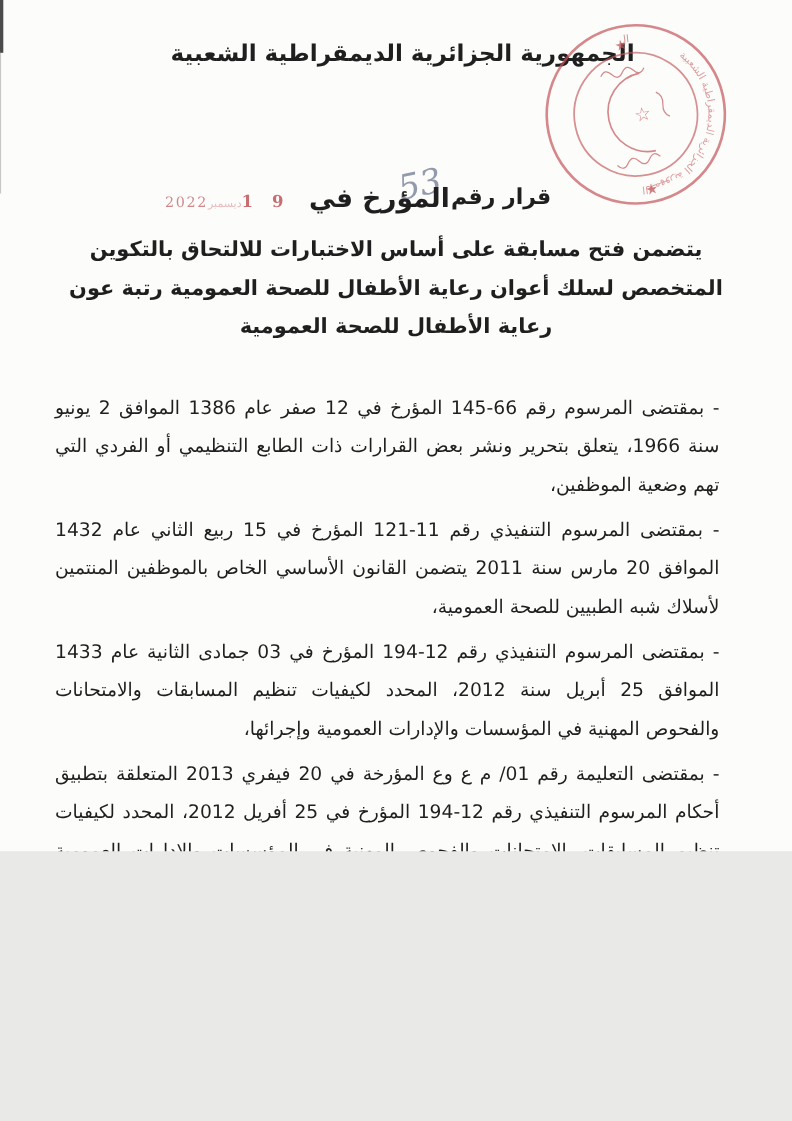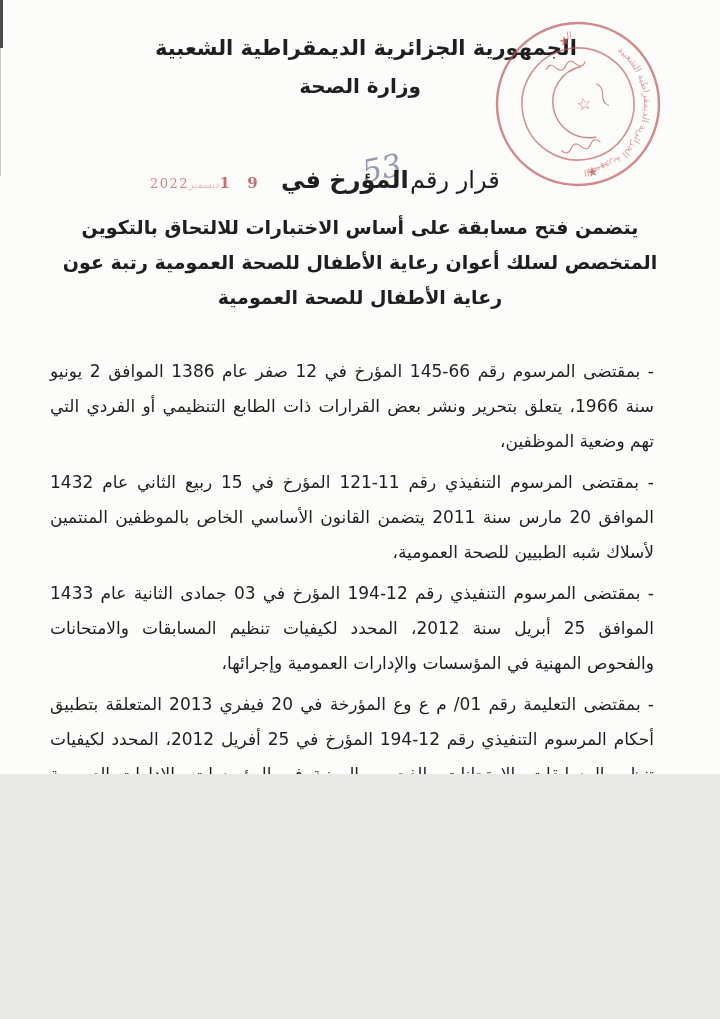--- a/index.html
+++ b/index.html
@@ -20,21 +20,21 @@
   
   .header{position:absolute;top:36px;left:0;right:0;text-align:center;}
   .republic{font-size:21px;font-weight:bold;letter-spacing:.3px;transform:translateX(6px);}
   .ministry{font-size:20px;font-weight:bold;margin-top:14px;}
 
   
   .seal{position:absolute;left:492px;top:18px;width:172px;height:172px;transform:rotate(-12deg);opacity:.88;}
 
   
   .decree-line{position:absolute;top:156px;left:0;right:0;height:56px;}
-  .label-number{position:absolute;left:410px;top:10px;font-size:24px;font-weight:normal;white-space:nowrap;}
+  .label-number{position:absolute;left:410px;top:10px;font-size:20px;font-weight:bold;white-space:nowrap;}
   .handwritten{
     position:absolute;left:362px;top:-6px;font-size:31px;color:#828aa0;
     font-family:"DejaVu Serif", serif;font-style:italic;transform:rotate(-12deg);opacity:.85;
   }
   .label-dated{position:absolute;left:281px;top:10px;font-size:24px;font-weight:bold;white-space:nowrap;}
   .stamp{
     position:absolute;left:150px;top:18px;display:flex;direction:ltr;gap:0;align-items:baseline;
     color:#c0555a;font-family:"DejaVu Serif", serif;
   }
   .stamp-year{font-size:13px;letter-spacing:1.5px;opacity:.7;}
@@ -60,21 +60,20 @@
 </head>
 <body>
 
 <div class="page">
 
   <div class="scan-edge"></div>
   <div class="scan-edge2"></div>
 
   <div class="header">
     <div class="republic">الجمهورية الجزائرية الديمقراطية الشعبية</div>
-    <div class="ministry">وزارة الصحة</div>
   </div>
 
   <svg class="seal" viewBox="0 0 172 172">
     <defs>
       <path id="ringPath" d="M 86 20 a 66 66 0 1 1 -0.02 0"></path>
     </defs>
     <circle cx="86" cy="86" r="81" fill="none" stroke="#c4585c" stroke-width="2.4" opacity=".8"></circle>
     <circle cx="86" cy="86" r="56" fill="none" stroke="#c4585c" stroke-width="1.6" opacity=".75"></circle>
     <text font-size="9.5" fill="#c4585c" opacity=".75" letter-spacing="1">
       <textPath href="#ringPath" startOffset="2%">الجمهورية الجزائرية الديمقراطية الشعبية</textPath>

